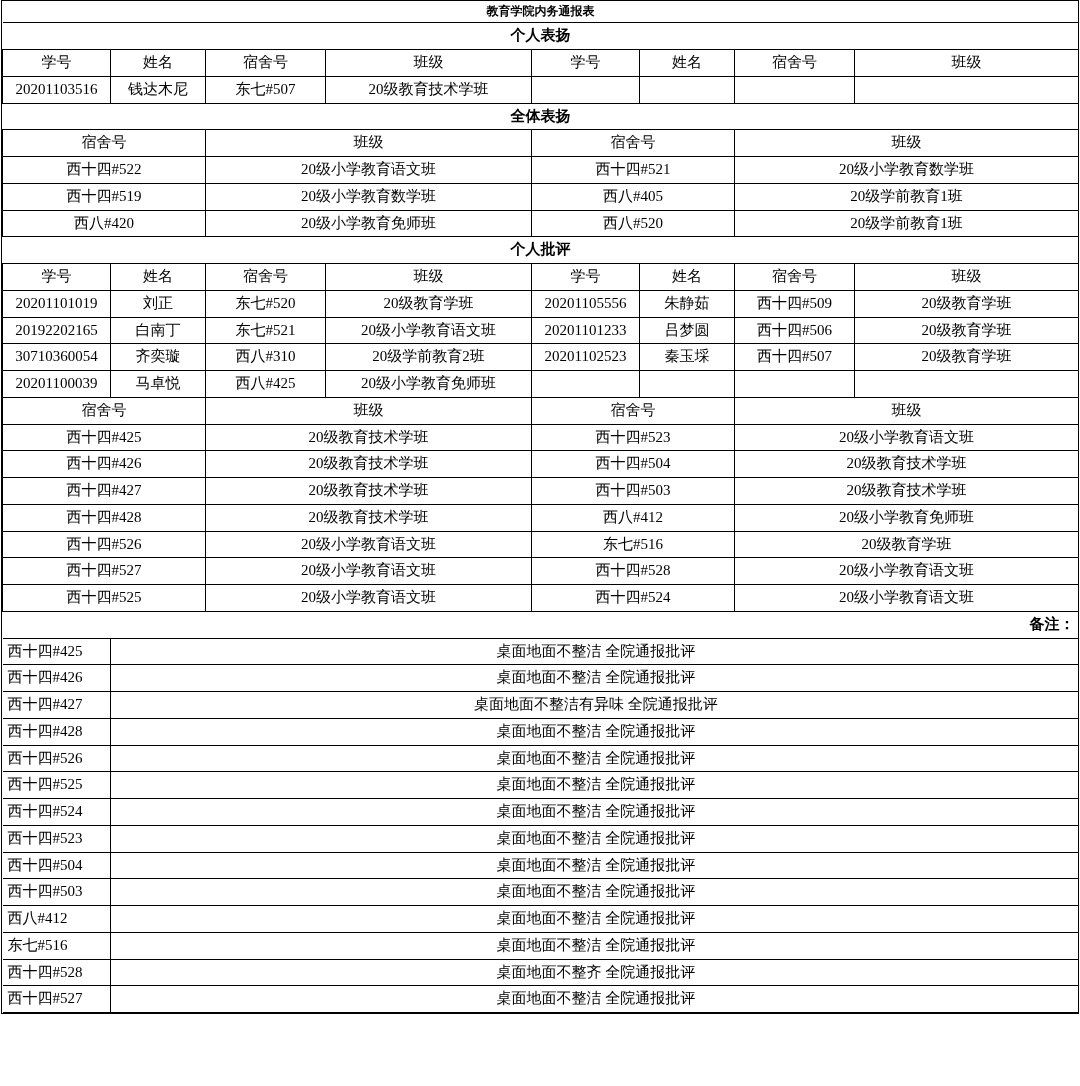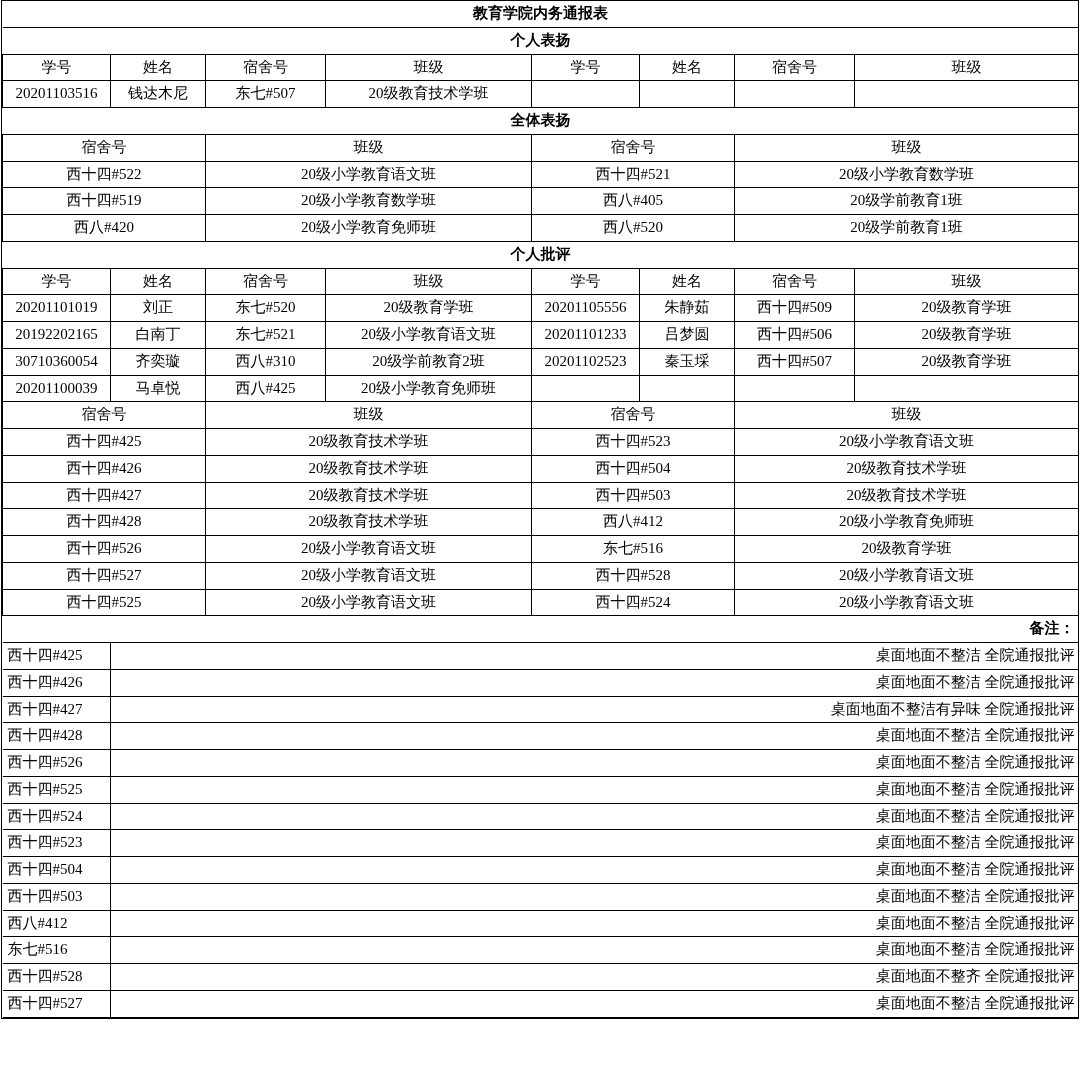--- a/index.html
+++ b/index.html
@@ -31,21 +31,21 @@
     font-weight: normal;
     font-size: 15px;
     line-height: 1.45;
     height: 21px;
     box-sizing: border-box;
     overflow: hidden;
     white-space: nowrap;
   }
   .title-row td {
     font-weight: bold;
-    font-size: 15px;
+    font-size: 12px;
     border-left: none;
     border-right: none;
     border-top: none;
   }
   .section-row td {
     font-weight: bold;
     border-left: none;
     border-right: none;
   }
   .hdr td {
@@ -57,21 +57,21 @@
     padding-left: 5px;
     border-left: none;
     border-right: none;
   }
   .note-key {
     text-align: left;
     padding-left: 5px;
     border-left: none;
   }
   .note-val {
-    text-align: right;
+    text-align: center;
     padding-left: 6px;
     border-right: none;
   }
 </style>
 </head>
 <body>
 
 <div class="page">
   <table>
     <colgroup>

